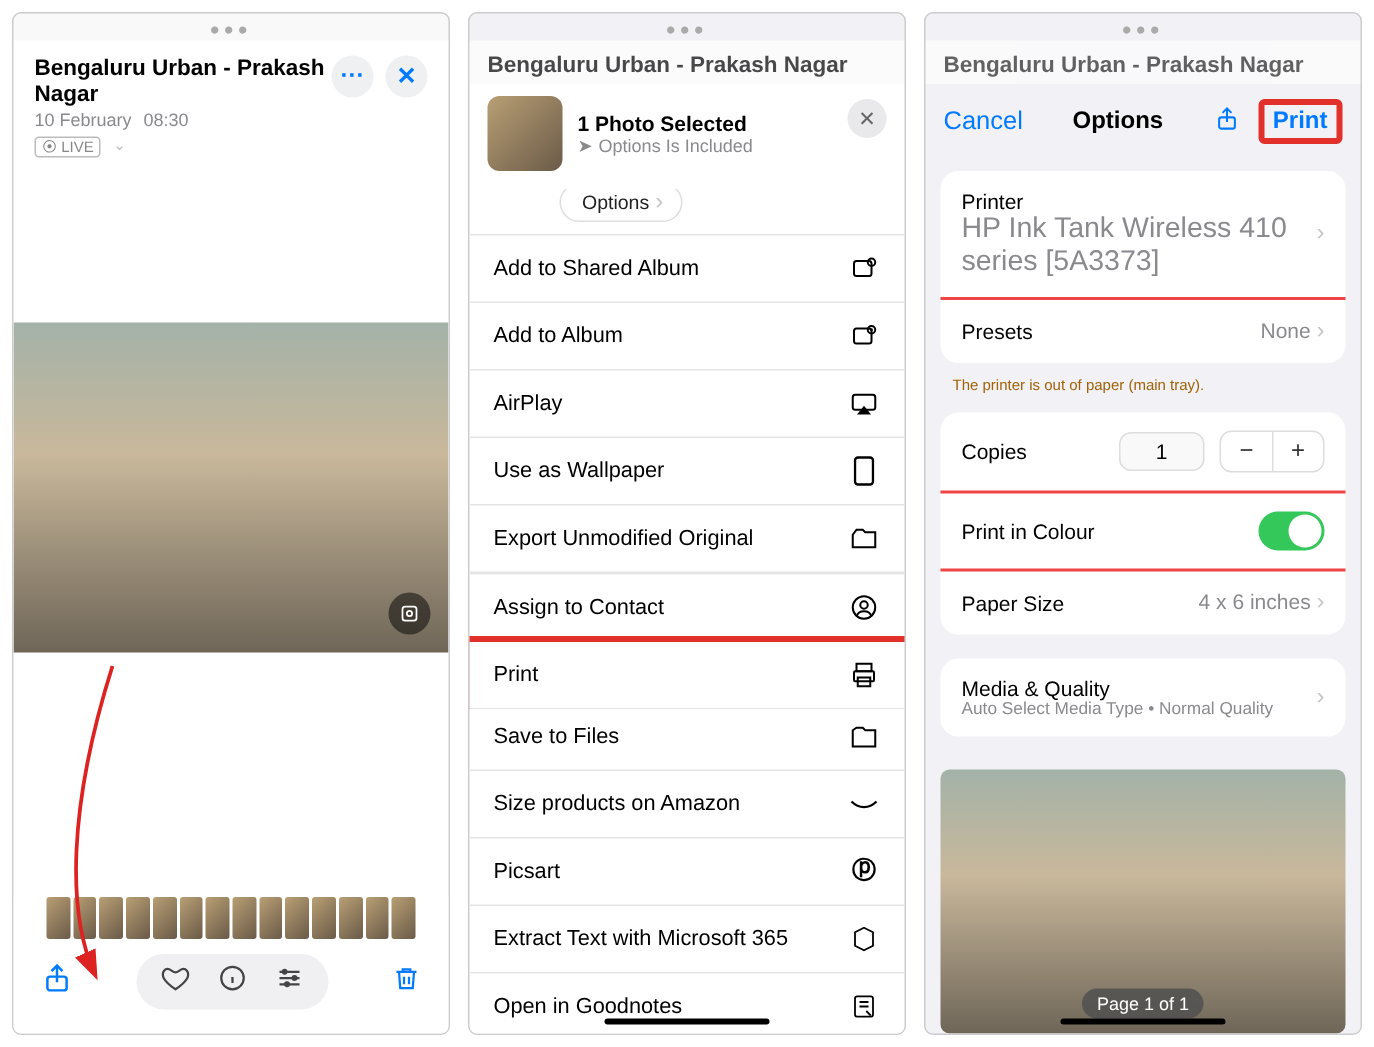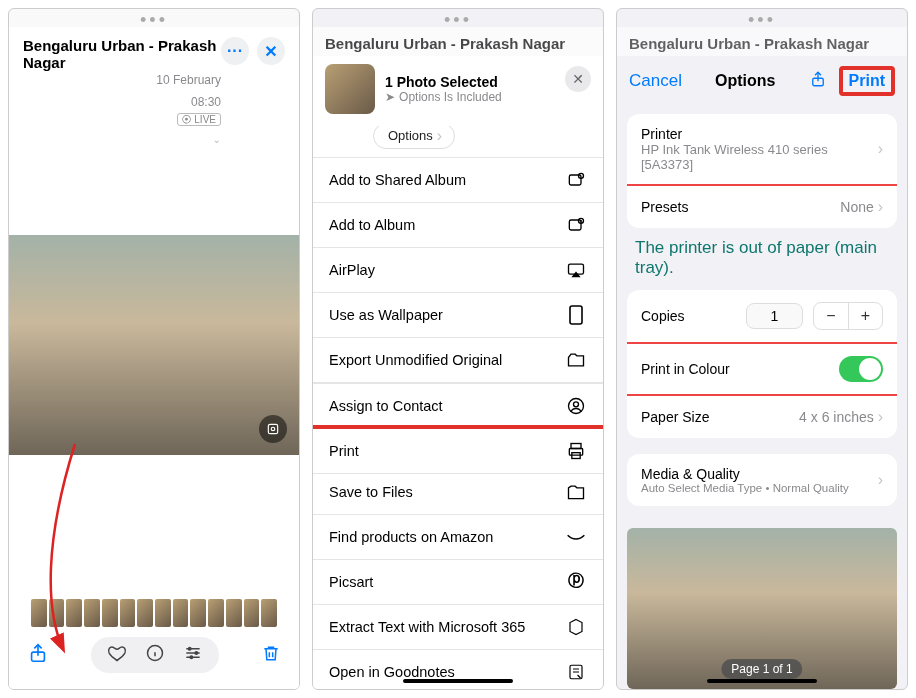--- a/index.html
+++ b/index.html
@@ -20,21 +20,21 @@
     display: flex;
     flex-direction: column;
     overflow: hidden;
     background: #f9f9fa;
     position: relative;
   }
   .dots { text-align: center; color: #aaa; font-size: 18px; letter-spacing: 3px; line-height: 14px; padding-top: 4px;}
   
   .p1-header { padding: 10px 14px 6px; background: #fff; display:flex; align-items:flex-start; justify-content:space-between;}
   .p1-title { font-weight: 600; font-size: 15px; color:#000;}
-  .p1-sub { color:#8a8a8e; font-size: 12px; margin-top:2px; display:flex; align-items:flex-end; gap:8px;flex-direction:column;}
+  .p1-sub { color:#8a8a8e; font-size: 12px; margin-top:2px; display:flex; align-items:flex-start; gap:8px;}
   .live-badge{ font-size:10px; border:1px solid #bbb; border-radius:3px; padding:0 4px; color:#888;}
   .p1-actions{display:flex; gap:8px;}
   .circ{width:28px;height:28px;border-radius:14px;background:#eef0f2;display:flex;align-items:center;justify-content:center;color:#007aff;font-weight:600;font-size:16px;}
   .p1-photo{flex:1; display:flex; align-items:center; justify-content:center; background:#fff; position:relative;}
   .photo-rect{width:100%; height:220px; background:linear-gradient(180deg,#a3b2a8 0%,#c9b89b 40%,#6f6658 100%); position:relative; border-radius:0;}
   .photo-overlay-btn{position:absolute; right:12px; bottom:12px; width:28px;height:28px;border-radius:14px;background:rgba(0,0,0,.5);display:flex;align-items:center;justify-content:center;color:#fff;font-size:14px;}
   .p1-strip{display:flex; gap:2px; padding:0 22px; background:#fff;}
   .thumb{flex:1; height:28px; background:linear-gradient(135deg,#b89f74,#6a5a48); border-radius:2px;}
   .p1-toolbar{display:flex; align-items:center; justify-content:space-between; padding:10px 18px 16px; background:#fff;}
   .tb-center{background:#f0f0f2;border-radius:20px;display:flex;gap:18px;padding:6px 16px;align-items:center;}
@@ -58,22 +58,22 @@
   
   .p3{background:#f2f2f6;}
   .p3-nav{display:flex;align-items:center;justify-content:space-between;padding:10px 12px;}
   .p3-nav .cancel{color:#007aff;font-size:17px;text-align:center;}
   .p3-nav .ttl{font-weight:600;font-size:16px;}
   .p3-nav .right{display:flex;align-items:center;gap:12px;}
   .print-btn{color:#007aff;font-weight:600;font-size:16px;border:4px solid #e2312b;padding:2px 6px;border-radius:4px;}
   .card{background:#fff;border-radius:12px;margin:8px 10px;padding:0;}
   .card .crow{display:flex;justify-content:space-between;align-items:center;padding:12px 14px;border-bottom:2px solid #ef4444;font-size:14px;}
   .card .crow:last-child{border-bottom:none;}
-  .sub-gray{color:#8a8a8e;font-size:13px;}
-  .warn{color:#0f766e;font-size:17px;padding:2px 18px 4px;}
+  .sub-gray{color:#8a8a8e;font-size:19px;}
+  .warn{color:#a16207;font-size:10px;padding:2px 18px 4px;}
   .stepper{display:flex;align-items:center;gap:10px;}
   .stepper .num{border:1px solid #ddd;border-radius:8px;padding:4px 24px;background:#f9f9f9;font-size:14px;}
   .stepper .pm{display:flex;border:1px solid #ddd;border-radius:8px;overflow:hidden;}
   .stepper .pm span{padding:4px 12px;font-size:16px;color:#333;border-right:1px solid #ddd;}
   .stepper .pm span:last-child{border-right:none;}
   .toggle{width:44px;height:26px;border-radius:13px;background:#34c759;position:relative;}
   .toggle::after{content:"";position:absolute;right:2px;top:2px;width:22px;height:22px;border-radius:11px;background:#fff;}
   .chev{color:#c6c6c8;font-size:16px;}
   .preview{margin:14px 10px 0;position:relative;height:180px;border-radius:6px;background:linear-gradient(180deg,#a3b2a8 0%,#c9b89b 40%,#6f6658 100%);}
   .page-pill{position:absolute;bottom:10px;left:50%;transform:translateX(-50%);background:rgba(80,80,80,.85);color:#fff;font-size:12px;padding:3px 10px;border-radius:12px;}
@@ -277,21 +277,21 @@
     </div>
     <div class="row">
       <span>Save to Files</span>
       <span class="row-icon">
           <svg width="20" height="18" viewBox="0 0 24 20" fill="none" stroke="#000" stroke-width="1.6">
             <path d="M3 5l3-2h5l2 2h8v13H3z"></path>
           </svg>
         </span>
     </div>
     <div class="row">
-      <span>Find products on Amazon</span>
+      <span>Size products on Amazon</span>
       <span class="row-icon">
           <svg width="20" height="12" viewBox="0 0 24 12" fill="none" stroke="#000" stroke-width="1.8">
             <path d="M2 4c6 6 14 6 20 0"></path>
           </svg>
         </span>
     </div>
     <div class="row">
       <span>Picsart</span>
       <span class="row-icon">
           <span style="font-weight:700;font-size:16px;">ⓟ</span>

